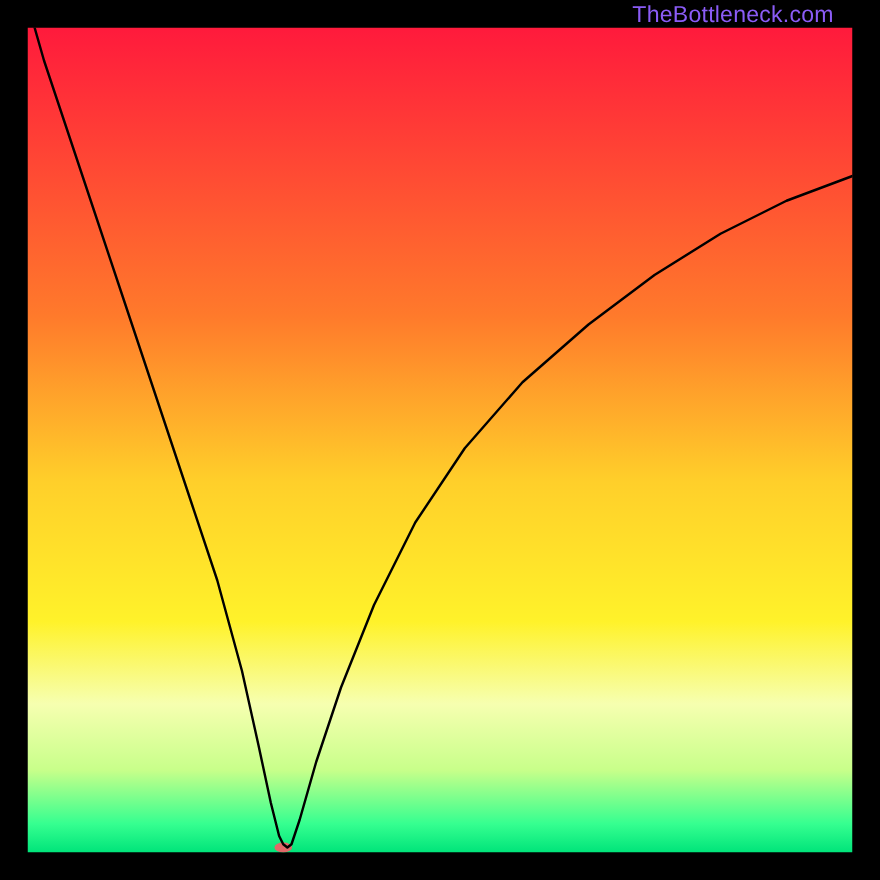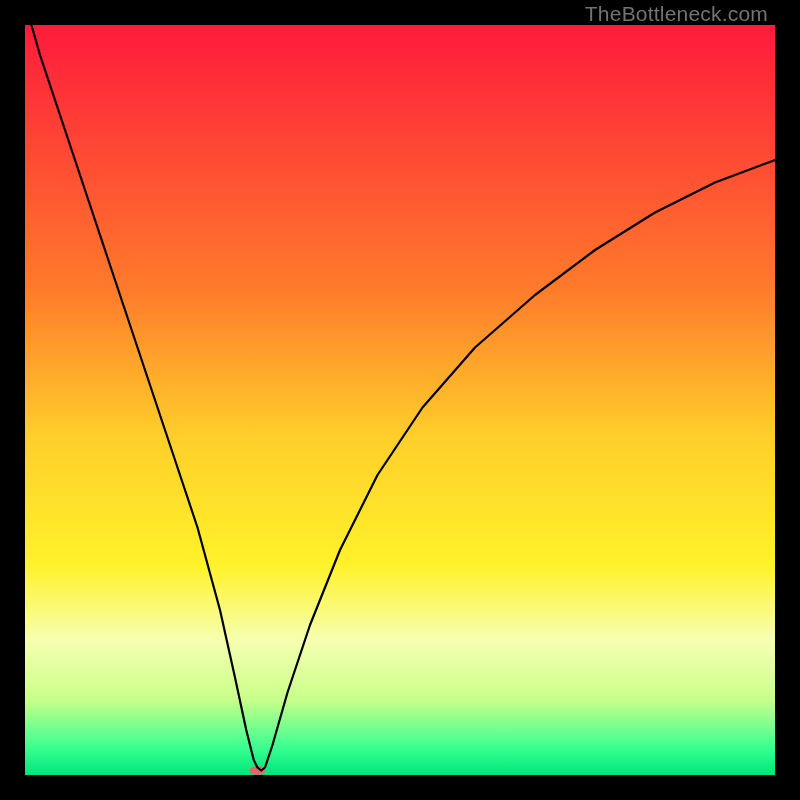--- a/index.html
+++ b/index.html
@@ -15,22 +15,22 @@
     position: absolute;
     left: 25px;
     top: 25px;
     width: 750px;
     height: 750px;
     background: #000;
   }
   .watermark {
     position: absolute;
     top: 2px;
-    right: 32px;
-    color: #737373;
+    right: 42px;
+    color: #8b5cf6;
     font-size: 21px;
     letter-spacing: 0.2px;
     font-weight: 500;
   }
   svg {
     display: block;
   }
 </style>
 </head>
 <body>

